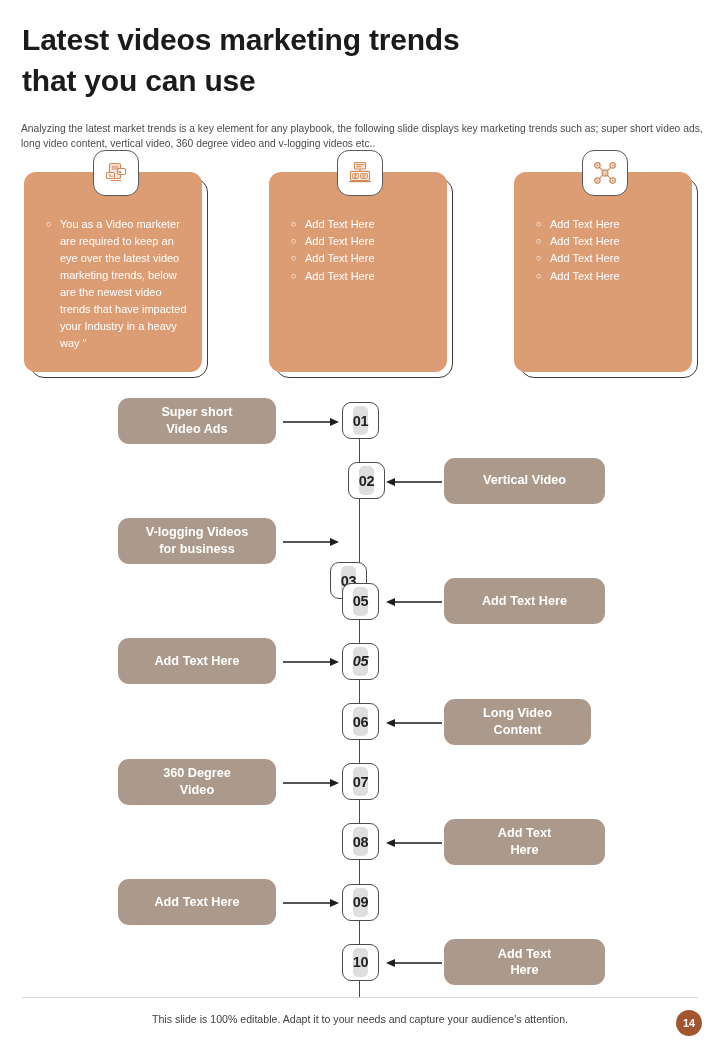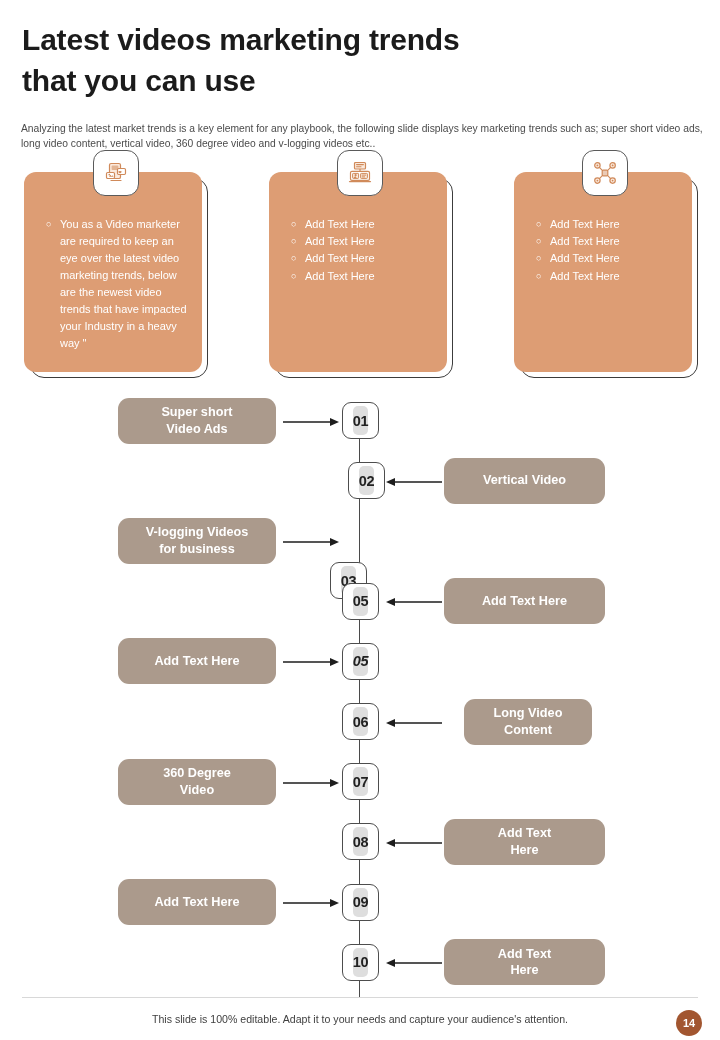--- a/index.html
+++ b/index.html
@@ -360,21 +360,21 @@
       </div>
       <div class="tl-arrow" style="top: 655.3px; left: 282px;">
         <svg width="58" height="12" viewBox="0 0 58 12">
           <path d="M1 6h48" stroke="#1d1d1d" stroke-width="1.5"></path>
           <path d="M57 6l-9-4v8z" fill="#1d1d1d"></path>
         </svg>
       </div>
       <div class="tl-badge" style="left: 342px; top: 703px;">
         <div class="inner">06</div>
       </div>
-      <div class="tl-box" style="width: 128px; height: 46px; left: 444px; top: 698.5px; margin-left: 20px;">
+      <div class="tl-box" style="width: 147px; height: 46px; left: 444px; top: 698.5px;">
         <span style="white-space: pre-line;">Long Video
 Content</span>
       </div>
       <div class="tl-arrow" style="top: 715.5px; left: 385px;">
         <svg width="58" height="12" viewBox="0 0 58 12">
           <path d="M57 6H9" stroke="#1d1d1d" stroke-width="1.5"></path>
           <path d="M1 6l9-4v8z" fill="#1d1d1d"></path>
         </svg>
       </div>
       <div class="tl-badge" style="left: 342px; top: 763.2px;">

